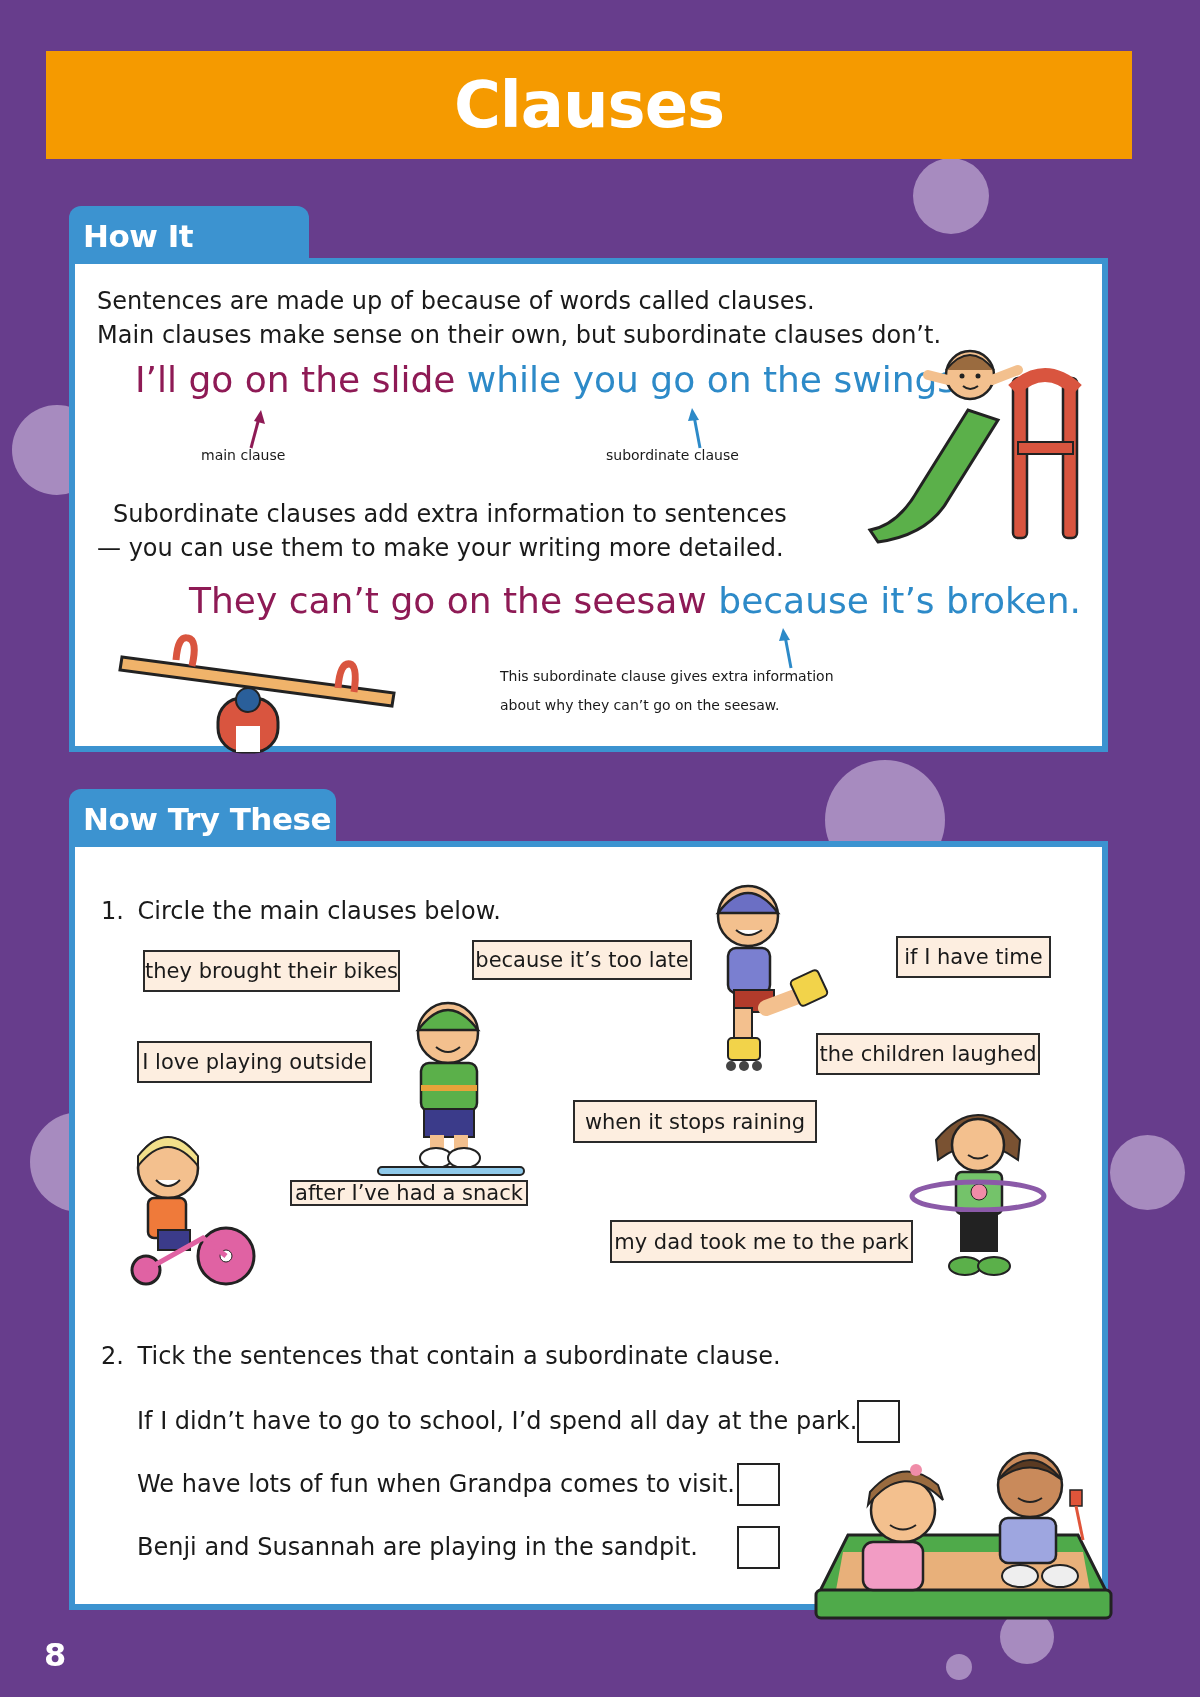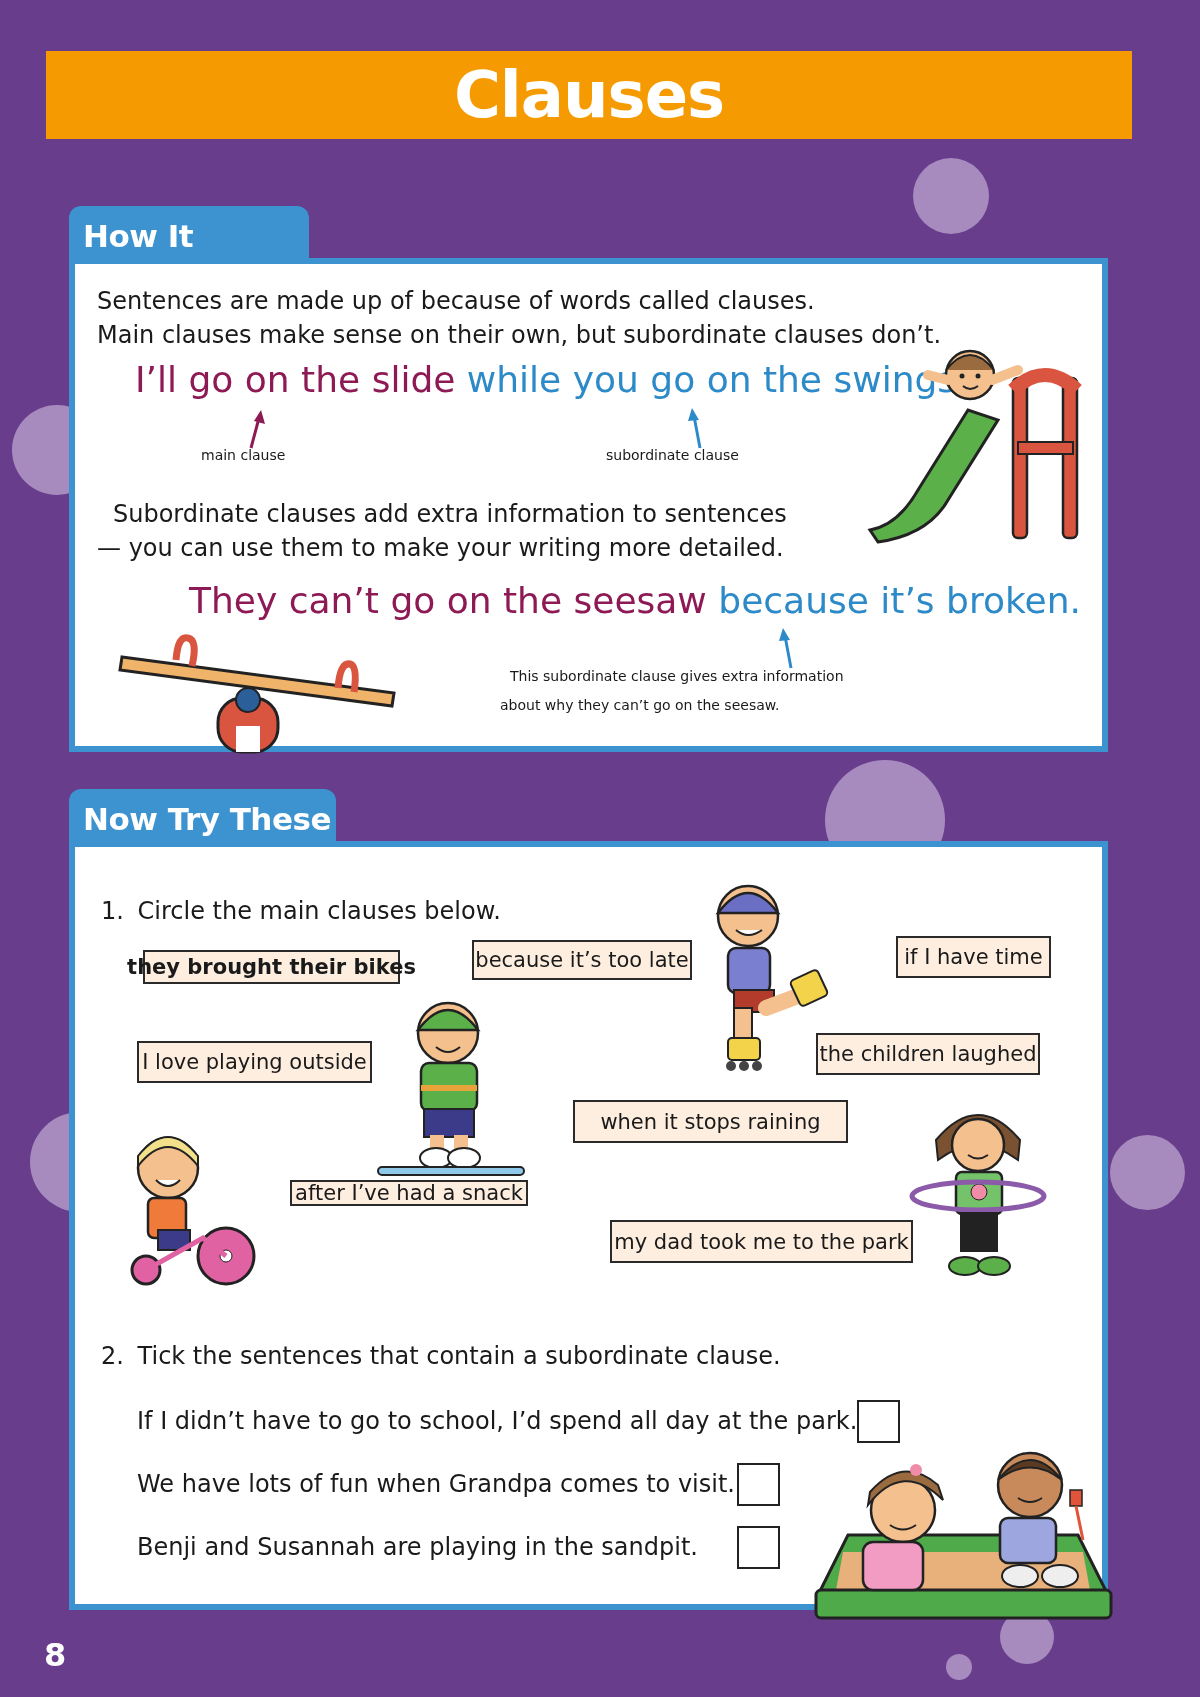--- a/index.html
+++ b/index.html
@@ -5,21 +5,21 @@
   * { box-sizing: border-box; margin: 0; padding: 0; }
   html, body { width: 1200px; height: 1697px; overflow: hidden; }
   body {
     background: #673d8c;
     position: relative;
     font-family: "DejaVu Sans", sans-serif;
     color: #1a1a1a;
   }
   .circle { position: absolute; border-radius: 50%; background: #a78bbf; }
   .banner {
-    position: absolute; left: 46px; top: 51px; width: 1086px; height: 88px;
+    position: absolute; left: 46px; top: 51px; width: 1086px; height: 108px;
     background: #f59a00;
     display: flex; align-items: center; justify-content: center;
   }
   .banner h1 {
     color: #fff; font-family: "DejaVu Sans", sans-serif; font-weight: bold;
     font-size: 64px; letter-spacing: -1px;
   }
   .tab {
     position: absolute; background: #3c93d0; color: #fff;
     border-radius: 12px 12px 0 0;
@@ -92,21 +92,21 @@
 <div class="ex" style="left:189px;top:580px;">
   <span class="main">They can’t go on the seesaw</span>
   <span class="sub">because it’s broken.</span>
 </div>
 
 <svg class="ill" style="left:777px;top:628px;" width="20" height="42">
   <line x1="14" y1="40" x2="8" y2="8" stroke="#2d8ac8" stroke-width="3"></line>
   <polygon points="6,0 13,12 2,13" fill="#2d8ac8"></polygon>
 </svg>
 
-<div class="lbl" style="left:500px;top:668px;margin-left:10px;">This subordinate clause gives extra information</div>
+<div class="lbl" style="left:500px;top:668px;">This subordinate clause gives extra information</div>
 <div class="lbl" style="left:500px;top:697px;">about why they can’t go on the seesaw.</div>
 
 <svg class="ill" style="left:858px;top:330px;" width="240" height="215" viewBox="0 0 240 215">
   <path d="M12 200 Q40 195 60 160 L110 80 L140 90 L90 170 Q70 205 20 212 Z" fill="#5bb04a" stroke="#222" stroke-width="3"></path>
   <rect x="155" y="48" width="14" height="160" rx="5" fill="#d9553f" stroke="#222" stroke-width="2.5"></rect>
   <rect x="205" y="48" width="14" height="160" rx="5" fill="#d9553f" stroke="#222" stroke-width="2.5"></rect>
   <path d="M155 60 Q187 30 219 60" fill="none" stroke="#d9553f" stroke-width="14"></path>
   <rect x="160" y="112" width="55" height="12" fill="#d9553f" stroke="#222" stroke-width="2"></rect>
   <circle cx="112" cy="45" r="24" fill="#f3c08e" stroke="#222" stroke-width="2.5"></circle>
   <path d="M88 40 Q112 10 136 40" fill="#9a6b3f" stroke="#222" stroke-width="2"></path>
@@ -129,26 +129,26 @@
 <div class="tab" style="left:69px;top:789px;width:267px;height:58px;">
   <span>Now Try These</span>
 </div>
 <div class="panel" style="left:69px;top:841px;width:1039px;height:769px;"></div>
 
 <div class="p" style="left:101px;top:870px;margin-top:24px;">
   <span>1.</span>
   <span style="margin-left:6px;">Circle the main clauses below.</span>
 </div>
 
-<div class="word" style="left:143px;top:950px;width:257px;height:34px;font-weight:bold;">they brought their bikes</div>
+<div class="word" style="left:143px;top:950px;width:257px;height:42px;">they brought their bikes</div>
 <div class="word" style="left:472px;top:940px;width:220px;height:40px;">because it’s too late</div>
 <div class="word" style="left:896px;top:936px;width:155px;height:42px;">if I have time</div>
 <div class="word" style="left:137px;top:1041px;width:235px;height:42px;">I love playing outside</div>
 <div class="word" style="left:816px;top:1033px;width:224px;height:42px;">the children laughed</div>
-<div class="word" style="left:573px;top:1100px;width:275px;height:43px;">when it stops raining</div>
+<div class="word" style="left:573px;top:1100px;width:244px;height:43px;">when it stops raining</div>
 <div class="word" style="left:290px;top:1180px;width:238px;height:26px;">after I’ve had a snack</div>
 <div class="word" style="left:597px;top:1220px;width:303px;height:43px;margin-left:13px;">my dad took me to the park</div>
 
 <svg class="ill" style="left:706px;top:878px;" width="150" height="195" viewBox="0 0 150 195">
   <circle cx="42" cy="38" r="30" fill="#f3c08e" stroke="#222" stroke-width="2.5"></circle>
   <path d="M12 35 Q42 -5 72 35 Z" fill="#6b6fc4" stroke="#222" stroke-width="2.5"></path>
   <path d="M30 52 Q42 62 56 52" fill="#fff" stroke="#222" stroke-width="2"></path>
   <rect x="22" y="70" width="42" height="45" rx="8" fill="#7a7fd0" stroke="#222" stroke-width="2.5"></rect>
   <rect x="28" y="112" width="40" height="22" fill="#b23b2b" stroke="#222" stroke-width="2"></rect>
   <rect x="28" y="130" width="18" height="45" fill="#f3c08e" stroke="#222" stroke-width="2"></rect>

